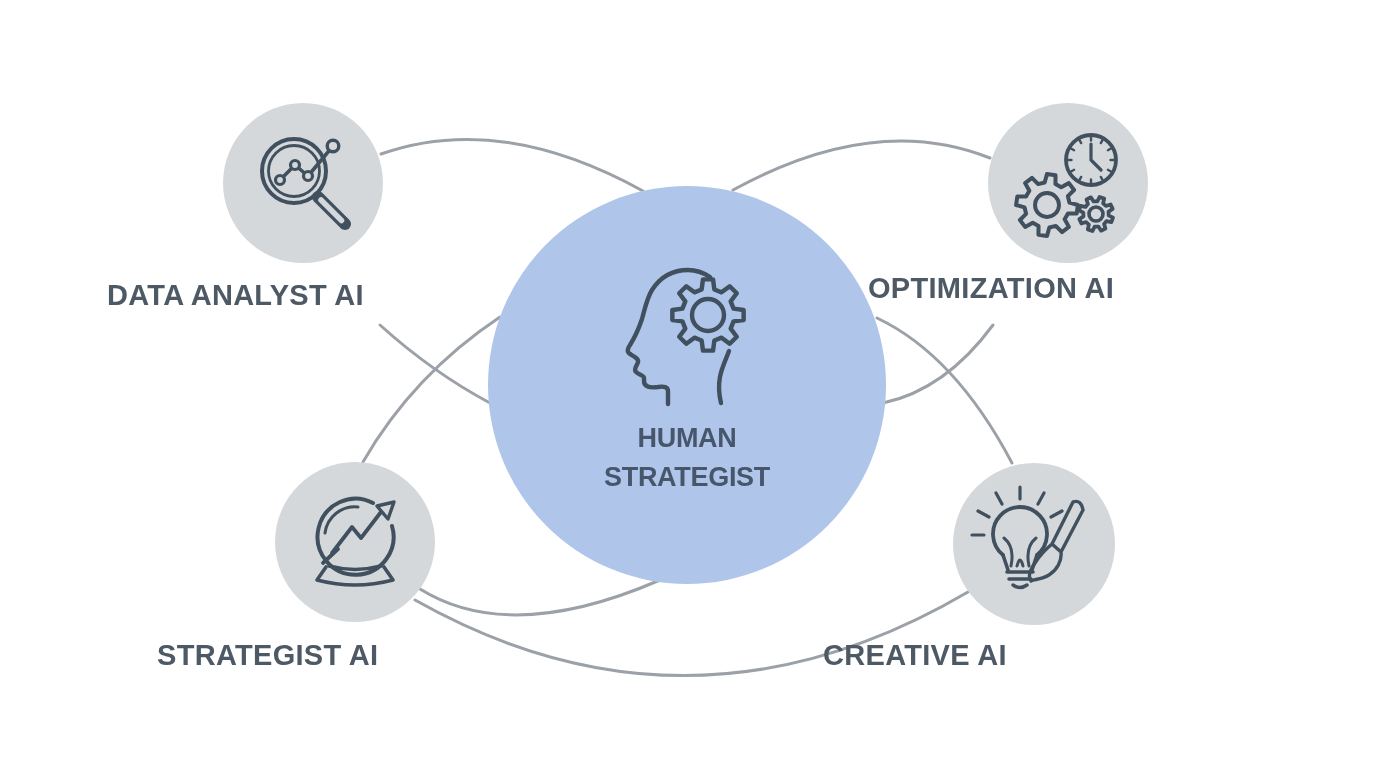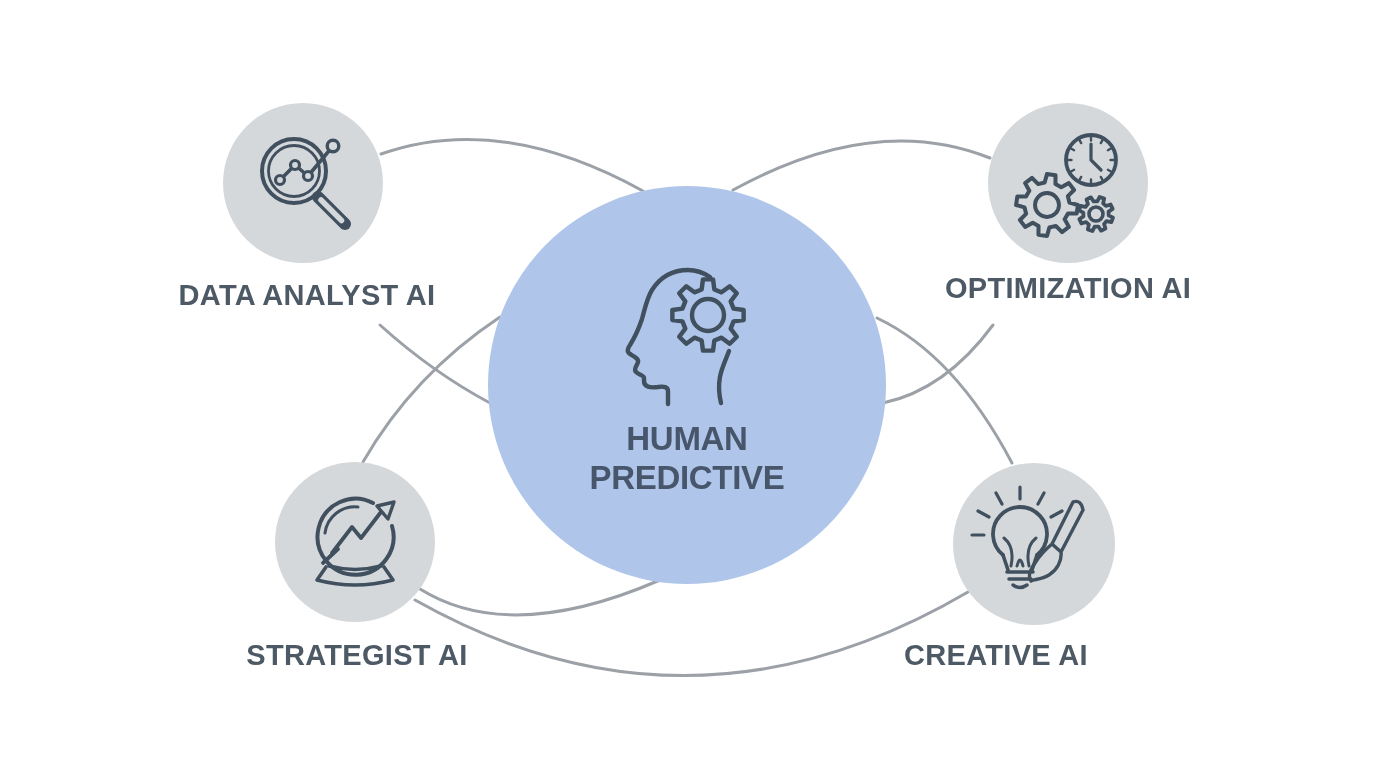--- a/index.html
+++ b/index.html
@@ -1,22 +1,22 @@
 <!DOCTYPE html>
 <html><head>
 <meta charset="utf-8">
 <style>
   html,body{margin:0;padding:0;background:#ffffff;}
   .canvas{position:relative;width:1376px;height:768px;background:#ffffff;overflow:hidden;
           font-family:"Liberation Sans",sans-serif;}
   .canvas svg{position:absolute;left:0;top:0;}
-  .label{position:absolute;width:400px;text-align:center;
+  .label{position:absolute;width:400px;text-align:left;
          font-weight:700;font-size:29px;color:#4d5965;letter-spacing:.3px;}
   .center-label{position:absolute;left:487px;top:419px;width:400px;text-align:center;
-         font-weight:700;font-size:33px;line-height:39px;color:#48566c;letter-spacing:-.3px;}
+         font-weight:700;font-size:27px;line-height:39px;color:#48566c;letter-spacing:-.3px;}
 </style>
 </head>
 <body>
 
 <div class="canvas">
 
   <svg width="1376" height="768" viewBox="0 0 1376 768">
     <defs>
       <path id="gear" fill="none" d="M29.7,-4.2 L29.7,4.2 L21.3,5.3 L18.9,11.3 L24,18.1 L18.1,24 L11.3,18.9 L5.3,21.3
            L4.2,29.7 L-4.2,29.7 L-5.3,21.3 L-11.3,18.9 L-18.1,24 L-24,18.1 L-18.9,11.3 L-21.3,5.3
@@ -104,20 +104,20 @@
       </g>
     </g>
   </svg>
 
   <div class="label" style="left:107px;top:279px">DATA ANALYST AI</div>
 
   <div class="label" style="left:868px;top:272px">OPTIMIZATION AI</div>
 
   <div class="label" style="left:157px;top:639px">STRATEGIST AI</div>
 
-  <div class="label" style="left:796px;top:639px">CREATIVE AI</div>
+  <div class="label" style="left:823px;top:639px">CREATIVE AI</div>
 
   <div class="center-label">
     <div>HUMAN</div>
-    <div>PREDICTIVE</div>
+    <div>STRATEGIST</div>
   </div>
 
 </div>
 
 </body></html>

